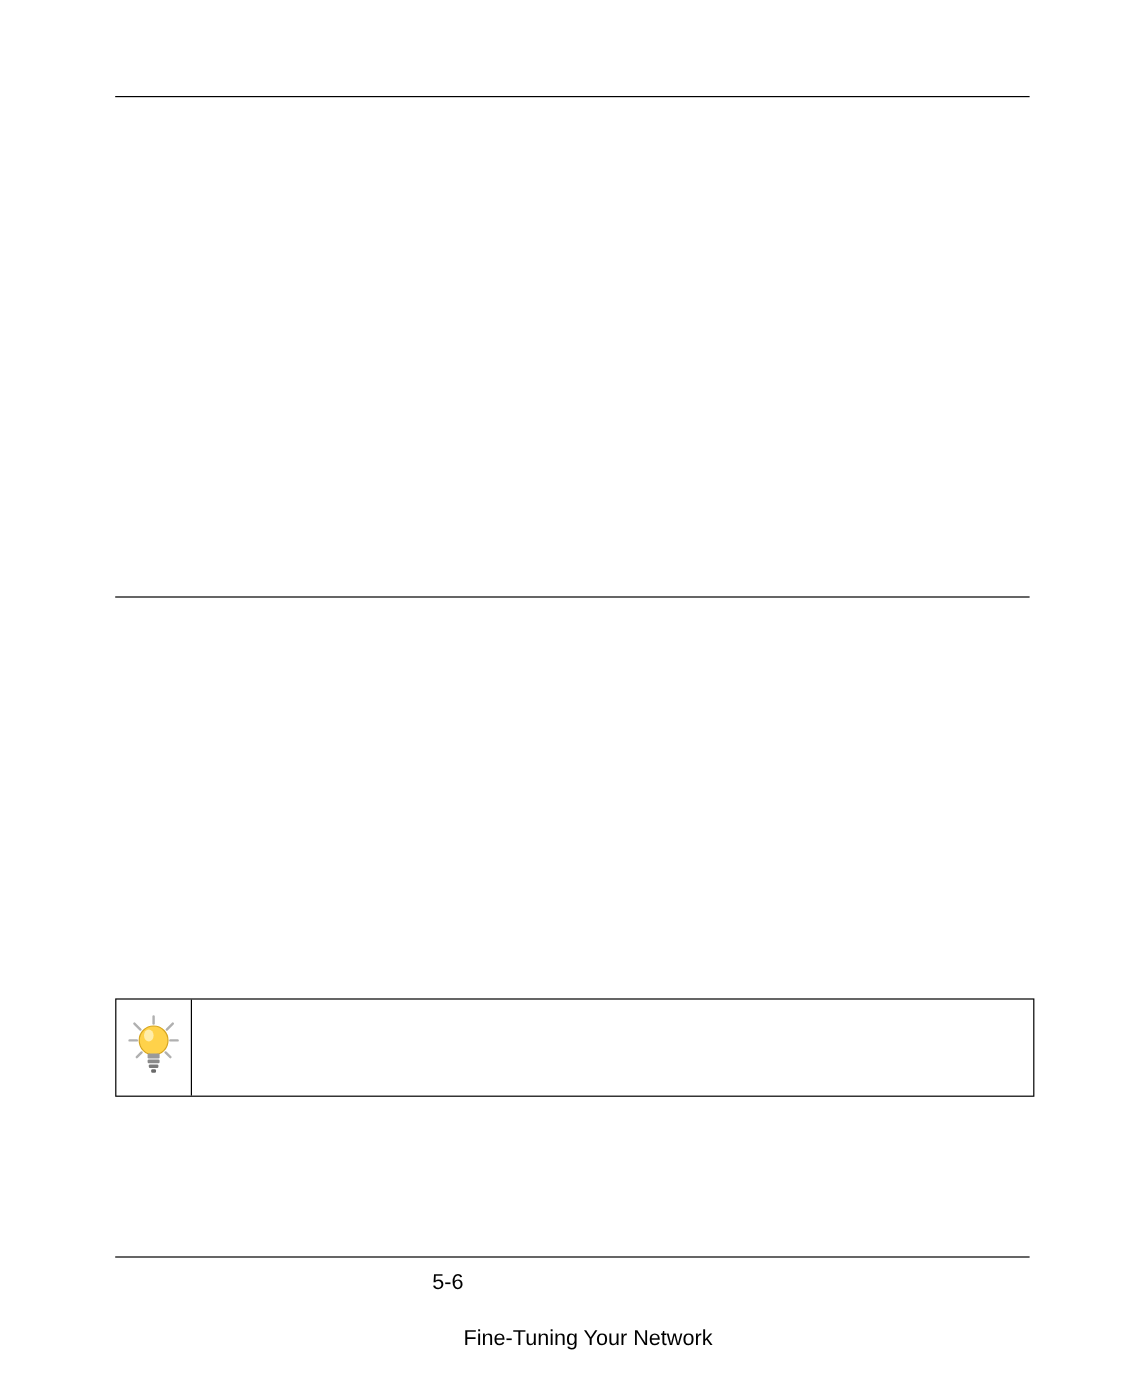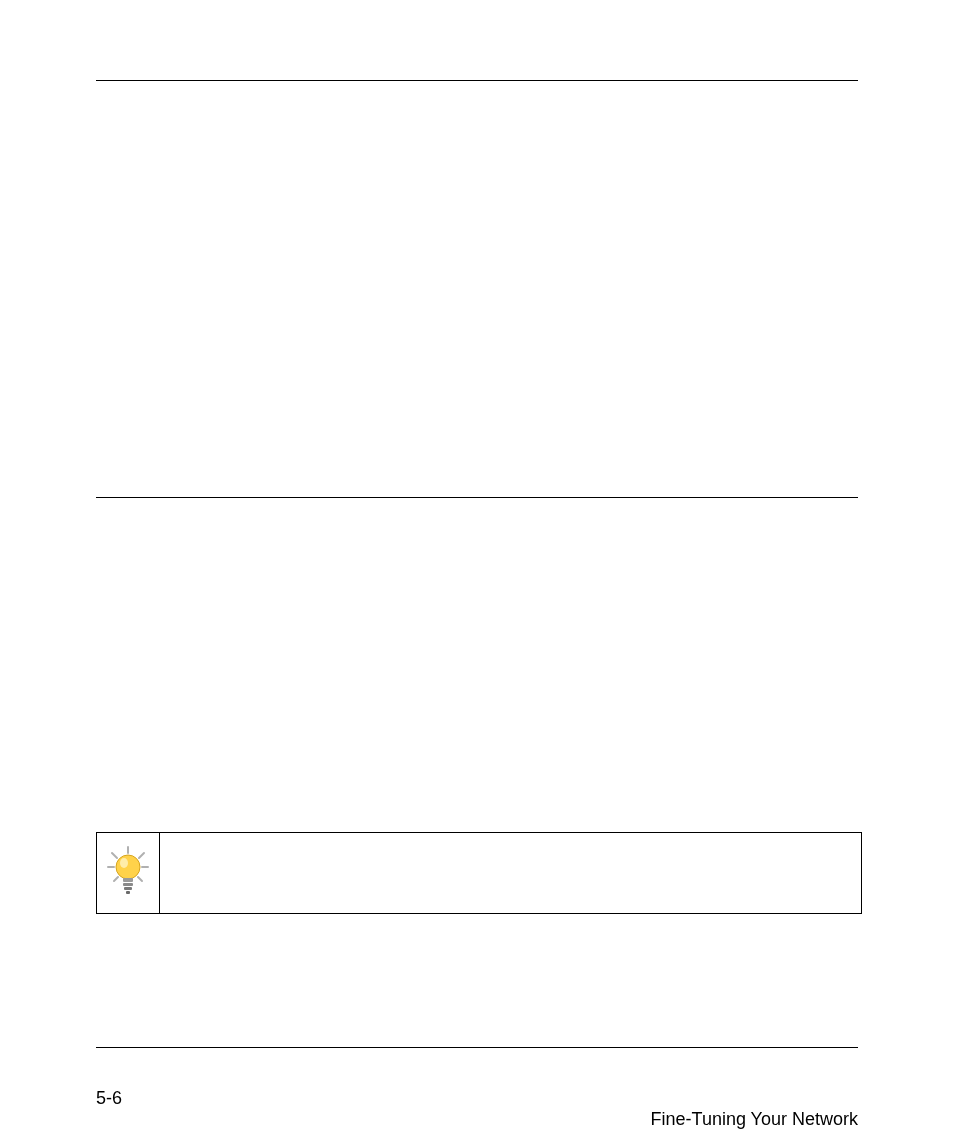--- a/index.html
+++ b/index.html
@@ -58,32 +58,32 @@
     position: absolute;
     left: 96px;
     width: 762px;
     top: 1047px;
     border-top: 1px solid #000;
   }
   .footer {
     position: absolute;
     left: 96px;
     width: 762px;
-    top: 1088px;
+    top: 1058px;
     display: flex;
     justify-content: center;
     font-size: 18px;
     color: #000;
-    flex-direction: column;
   }
   .footer-left {
     text-align: left;
   }
   .footer-right {
     text-align: right;
+    margin-top: 47px;
   }
 </style>
 </head>
 <body>
 
 <div class="page">
 
   <div class="top-rule"></div>
 
   <div class="mid-rule"></div>

